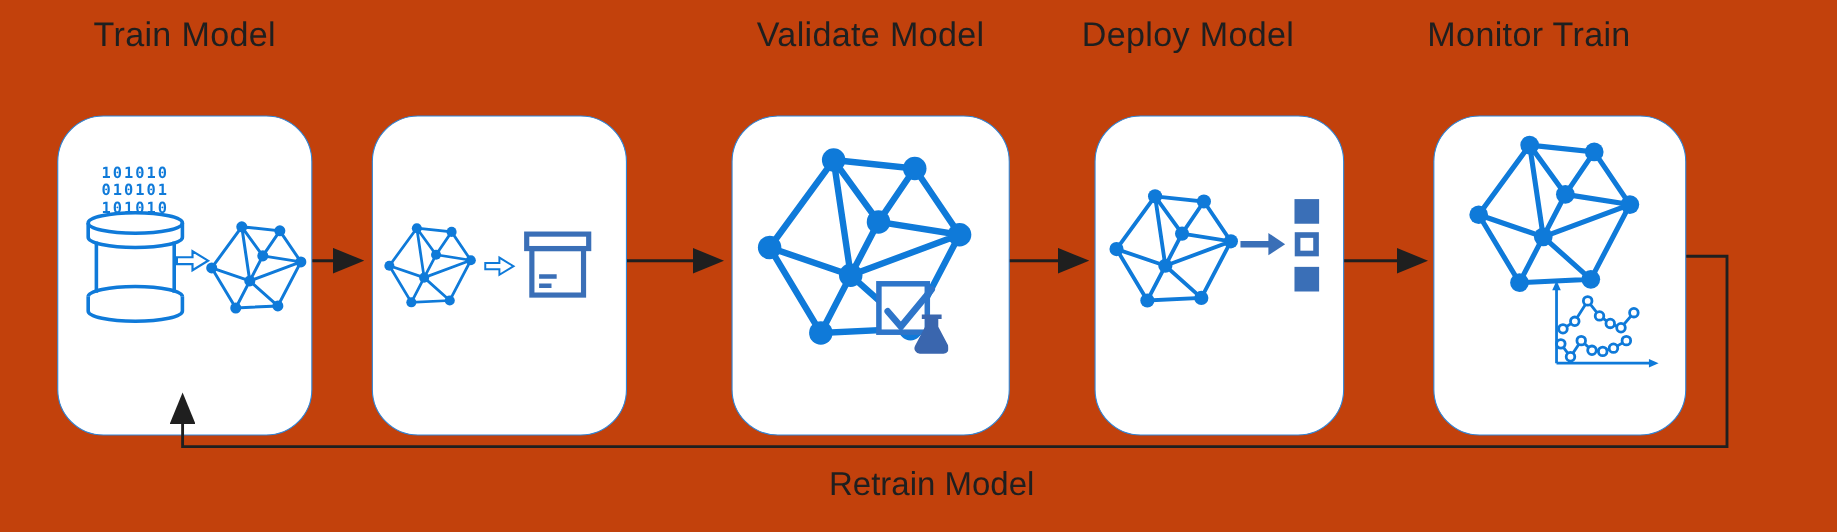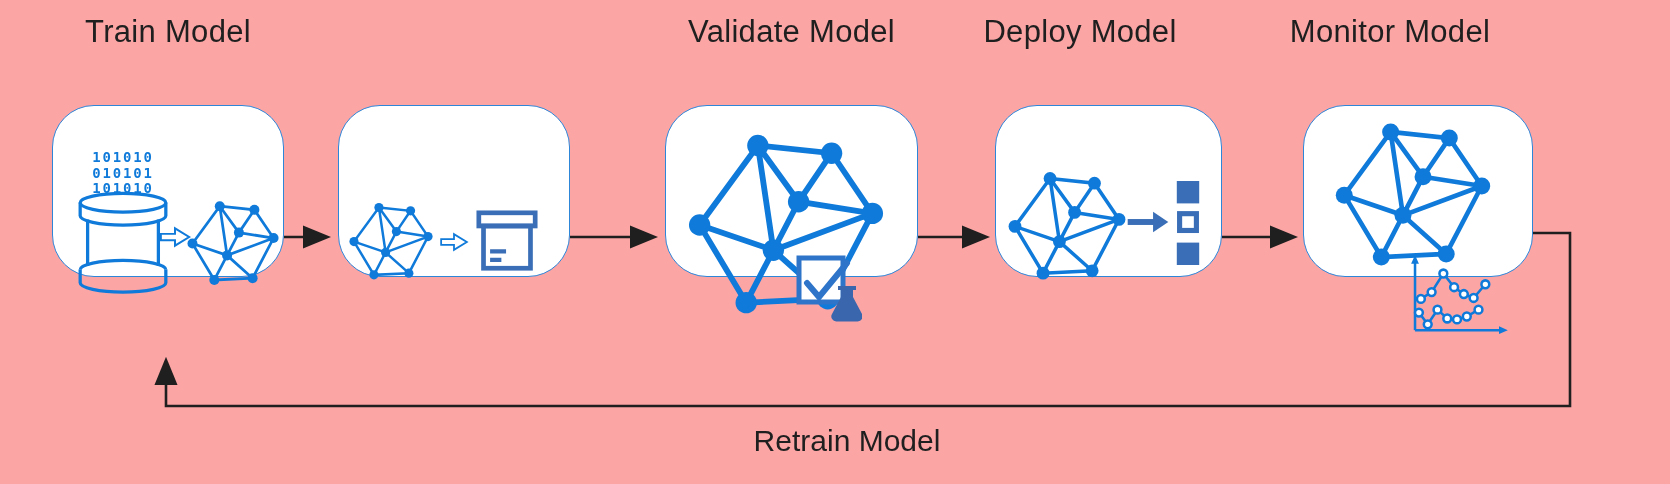--- a/index.html
+++ b/index.html
@@ -1,20 +1,20 @@
 <!DOCTYPE html>
 <html><head>
 <meta charset="utf-8">
 <style>
   html,body{margin:0;padding:0;background:#ffffff;}
-  .canvas{position:relative;width:1670px;height:484px;background:#fca5a5;overflow:hidden;
+  .canvas{position:relative;width:1670px;height:484px;background:#c2410c;overflow:hidden;
           font-family:"Liberation Sans",sans-serif;}
   .stage-title{position:absolute;top:14px;text-align:center;font-size:31px;font-weight:300;
                color:#1f1f1f;letter-spacing:.3px;white-space:nowrap;}
-  .stage-box{position:absolute;top:105px;height:172px;border:1.6px solid #2e86d9;
+  .stage-box{position:absolute;top:105px;height:291px;border:1.6px solid #2e86d9;
              border-radius:42px;background:#fff;box-sizing:border-box;}
   .abs{position:absolute;}
   .retrain-label{position:absolute;left:697px;top:424px;width:300px;text-align:center;
                  font-size:30px;font-weight:300;color:#1f1f1f;white-space:nowrap;}
   .overlay{position:absolute;left:0;top:0;pointer-events:none;}
   .bin{font-family:"DejaVu Sans Mono","Liberation Mono",monospace;font-weight:bold;
        font-size:15px;letter-spacing:2px;}
 </style>
 </head>
 <body>
@@ -39,21 +39,21 @@
       </g>
       <marker id="ah" markerWidth="11" markerHeight="9" refX="9" refY="4.5" orient="auto">
         <path d="M0,0 L11,4.5 L0,9 Z" fill="#1f1f1f"></path>
       </marker>
     </defs>
   </svg>
 
   <div class="stage-title" style="left:52px;width:232px">Train Model</div>
   <div class="stage-title" style="left:960px;width:240px">Deploy Model</div>
   <div class="stage-title" style="left:665px;width:253px">Validate Model</div>
-  <div class="stage-title" style="left:1270px;width:240px">Monitor Model</div>
+  <div class="stage-title" style="left:1270px;width:240px">Monitor Train</div>
 
   <div class="stage-box" style="left:52px;width:232px">
     <svg class="abs" style="left:16px;top:38px" width="108" height="164" viewBox="0 0 116 170">
       <text class="bin" x="58" y="16" text-anchor="middle" fill="#0f7ad9">101010</text>
       <text class="bin" x="58" y="33" text-anchor="middle" fill="#0f7ad9">010101</text>
       <text class="bin" x="58" y="50" text-anchor="middle" fill="#0f7ad9">101010</text>
       <g stroke="#0f7ad9" stroke-width="3.5" fill="none">
         <ellipse cx="58" cy="60" rx="46" ry="10"></ellipse>
         <path d="M12,60 V74 A46,10 0 0 0 104,74 V60"></path>
         <path d="M20,78 V128 M96,78 V128"></path>

